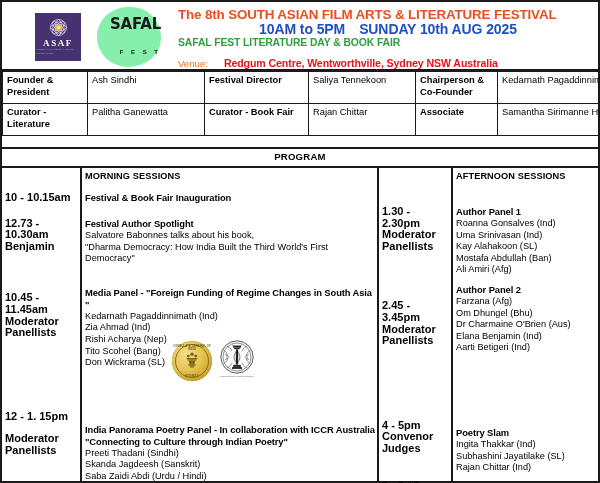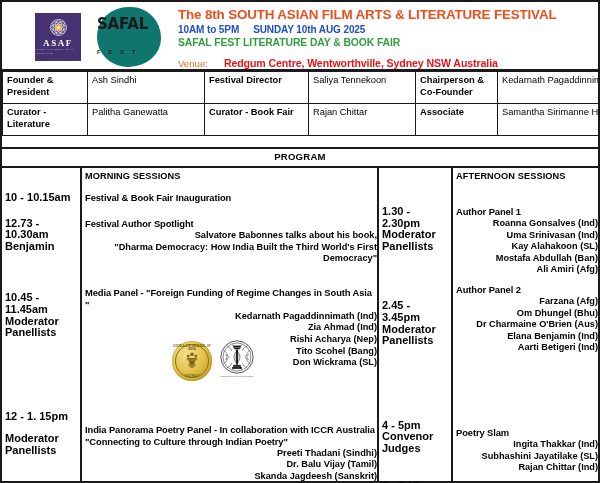--- a/index.html
+++ b/index.html
@@ -74,24 +74,24 @@
     line-height: 4px;
   }
   
   .safal-logo {
     position: absolute;
     left: 95px;
     top: 5px;
     width: 64px;
     height: 60px;
     border-radius: 50% 48% 52% 50% / 50% 52% 48% 50%;
-    background: #0f766e;
+    background: #86efac;
     display: flex;
     flex-direction: column;
-    align-items: flex-start;
+    align-items: flex-end;
     justify-content: center;
     gap: 16px;
   }
   .safal-word {
     font-size: 15px;
     font-weight: bold;
     color: #1a1a1a;
     letter-spacing: -0.2px;
     line-height: 15px;
     font-family: "DejaVu Sans", sans-serif;
@@ -112,23 +112,24 @@
     color: #e8501e;
     font-weight: bold;
     font-size: 13.4px;
     line-height: 16px;
     letter-spacing: -0.15px;
     white-space: nowrap;
   }
   .title-time {
     color: #1f4fc4;
     font-weight: bold;
-    font-size: 10px;
+    font-size: 14px;
     line-height: 13px;
     letter-spacing: -0.1px;
+    text-align: center;
   }
   .title-time .gap { display:inline-block; width: 14px; }
   .title-sub {
     color: #2f9e3e;
     font-weight: bold;
     font-size: 10.4px;
     line-height: 14px;
     letter-spacing: -0.1px;
   }
   .venue-row {
@@ -205,21 +206,21 @@
   .sess-head {
     font-weight: bold;
     font-size: 9.2px;
     line-height: 12px;
     padding: 2px 16px 0 3px;
     letter-spacing: .1px;
   }
   .blk { padding-left: 3px; }
   .tline  { font-size: 11px; line-height: 11.6px; font-weight: bold; }
   .hline  { font-size: 9.4px; line-height: 12px;  font-weight: bold; letter-spacing:-.1px;}
-  .nline  { font-size: 9.2px; line-height: 11.6px; font-weight: bold; text-align: right; }
+  .nline  { font-size: 9.2px; line-height: 11.6px; font-weight: normal; }
   .spacer-14 { height: 14px; }
   .spacer-10 { height: 10px; }
   .spacer-8  { height: 8px; }
   .spacer-22 { height: 22px; }
   .spacer-26 { height: 26px; }
   .spacer-40 { height: 40px; }
   .spacer-50 { height: 50px; }
 
   
   .seals {
@@ -382,21 +383,20 @@
         <div class="nline">Tito Scohel (Bang)</div>
         <div class="nline">Don Wickrama (SL)</div>
       </div>
 
       <div style="height:55px;"></div>
 
       <div class="blk">
         <div class="hline">India Panorama Poetry Panel - In collaboration with ICCR Australia</div>
         <div class="hline">"Connecting to Culture through Indian Poetry"</div>
         <div class="nline">Preeti Thadani (Sindhi)</div>
-        <div class="nline">Dr. Balu Vijay (Tamil)</div>
         <div class="nline">Skanda Jagdeesh (Sanskrit)</div>
         <div class="nline">Saba Zaidi Abdi (Urdu / Hindi)</div>
 
       </div>
 
       <div class="seals">
         <div class="seal-coin">
           <div class="ring"></div>
           <div class="ctext">CONSULATE GENERAL OF INDIA</div>
           <svg class="emblem" viewBox="0 0 24 30">

